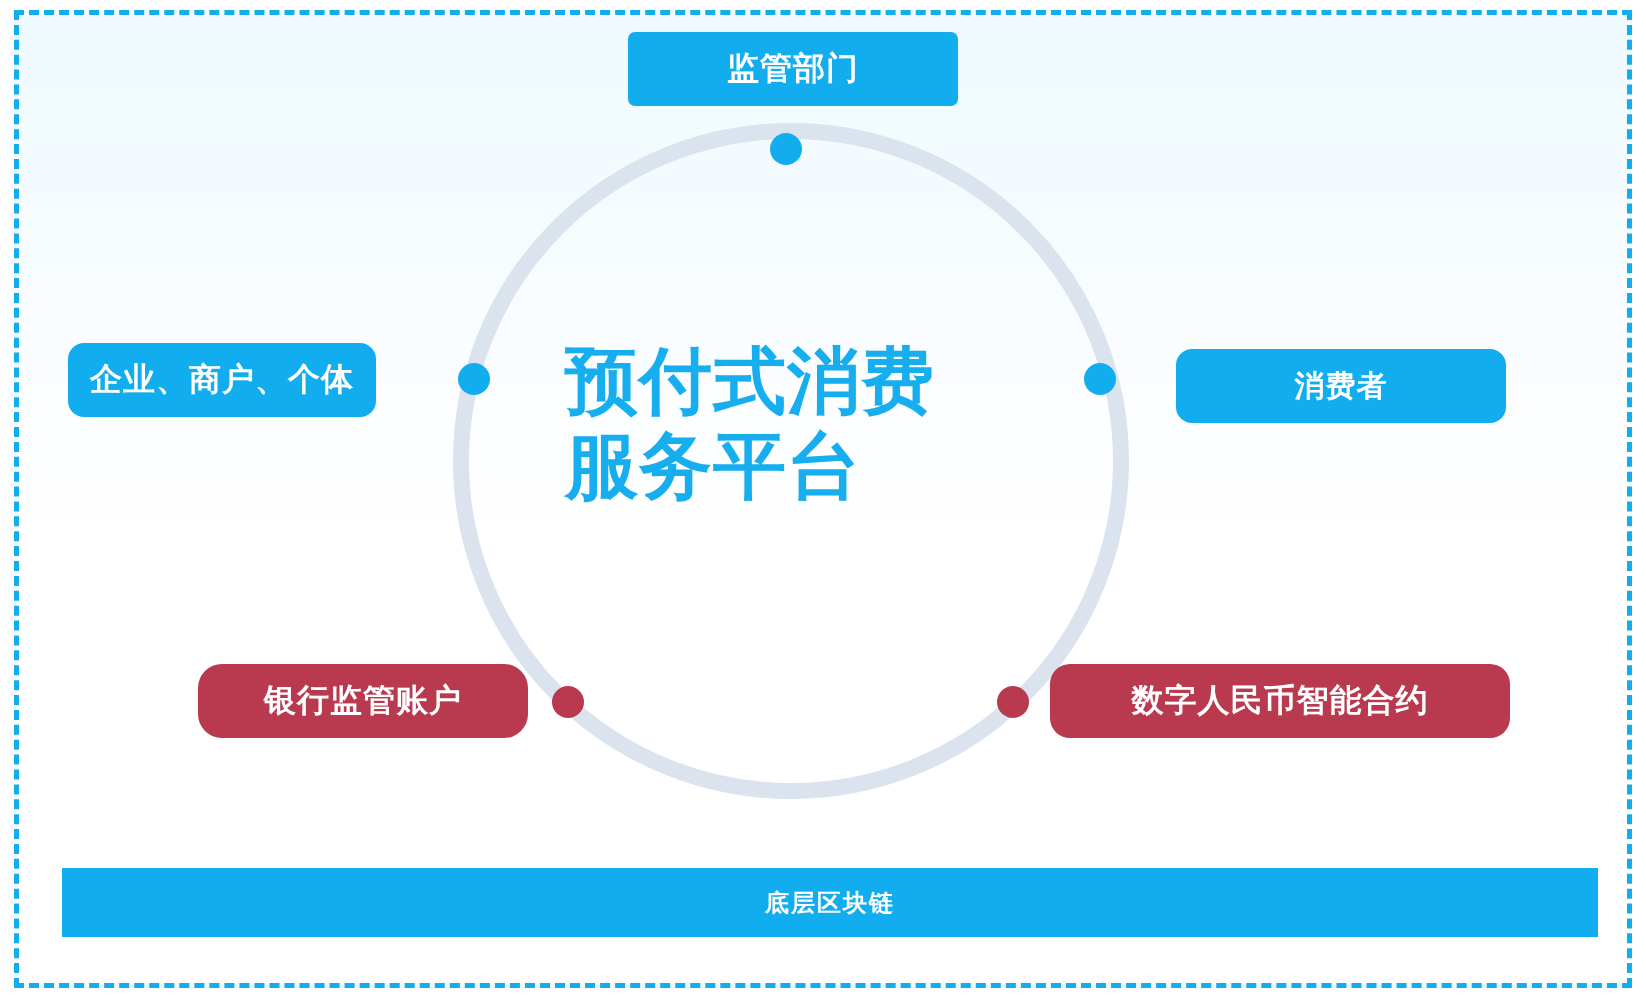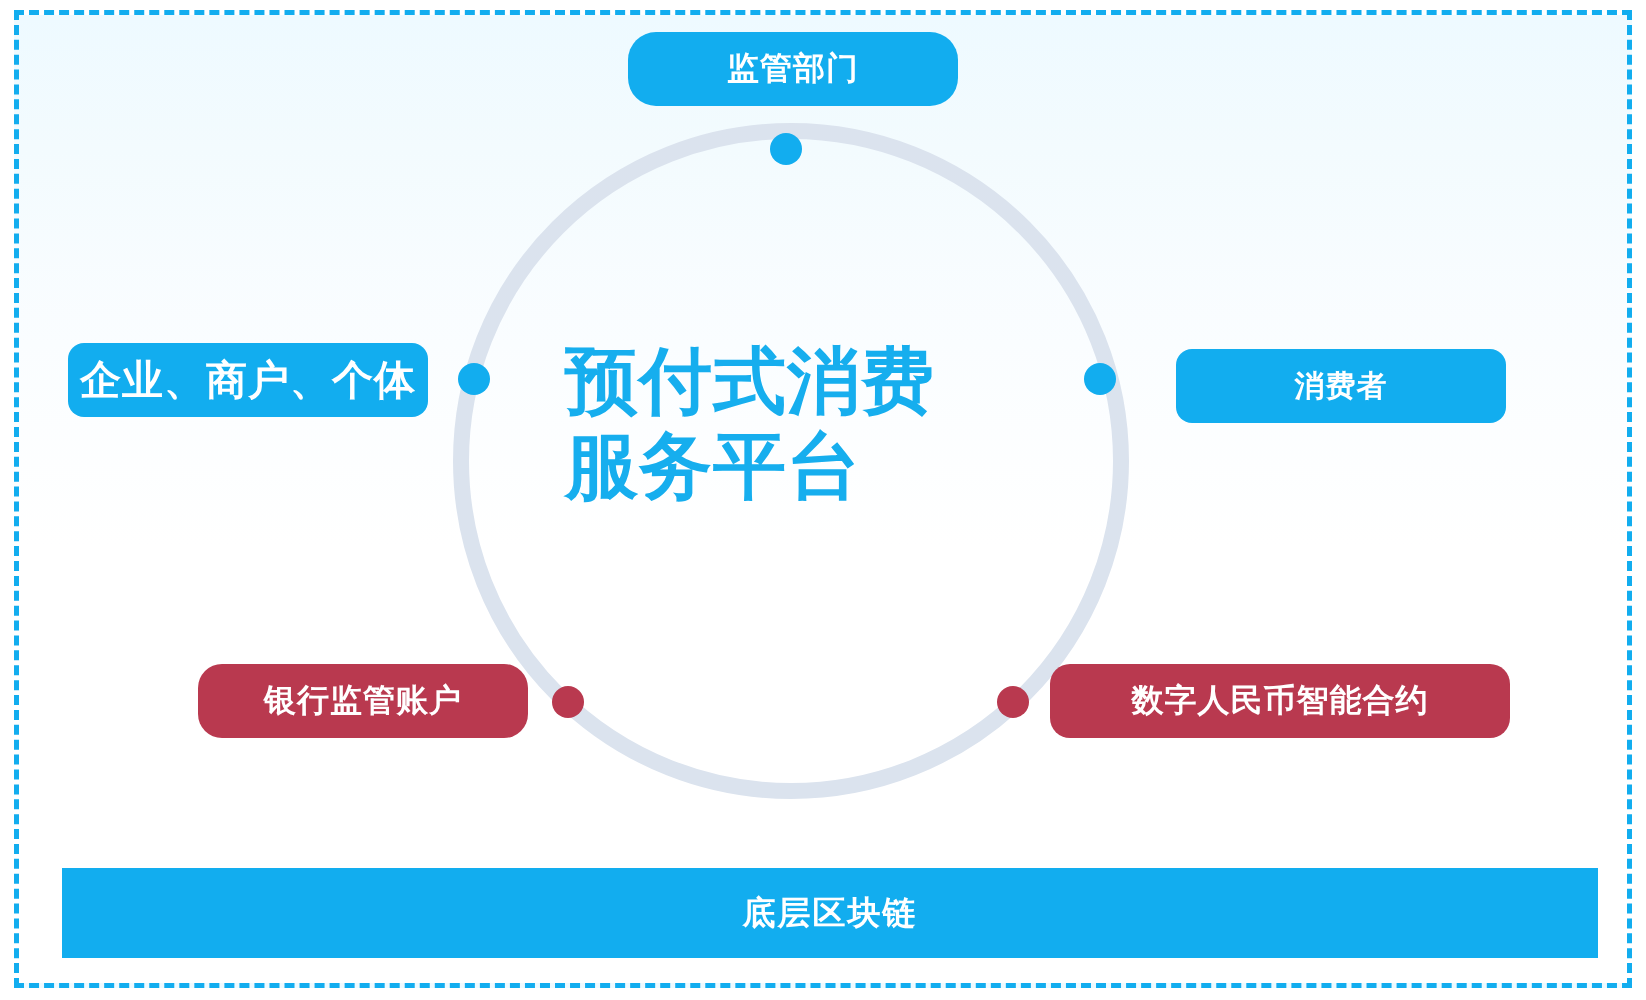--- a/index.html
+++ b/index.html
@@ -71,28 +71,28 @@
     font-weight: 700;
     letter-spacing: 1px;
     white-space: nowrap;
   }
   .pill-blue  { background: #12ADEF; }
   .pill-red   { background: #B9394F; }
 
   #pill-top {
     left: 628px; top: 32px;
     width: 330px; height: 74px;
-    border-radius: 28px;
+    border-radius: 7px;
     font-size: 32px;
   }
   #pill-left {
     left: 68px; top: 343px;
-    width: 360px; height: 74px;
+    width: 308px; height: 74px;
     border-radius: 16px;
-    font-size: 41px;
+    font-size: 32px;
   }
   #pill-right {
     left: 1176px; top: 349px;
     width: 330px; height: 74px;
     border-radius: 16px;
     font-size: 30px;
   }
   #pill-bottom-left {
     left: 198px; top: 664px;
     width: 330px; height: 74px;
@@ -105,27 +105,27 @@
     border-radius: 20px;
     font-size: 32px;
   }
 
   
   #bottom-bar {
     position: absolute;
     left: 62px;
     top: 868px;
     width: 1536px;
-    height: 90px;
+    height: 69px;
     background: #12ADEF;
     display: flex;
     align-items: center;
     justify-content: center;
     color: #ffffff;
-    font-size: 33px;
+    font-size: 24px;
     font-weight: 700;
     letter-spacing: 2px;
   }
 
   
   .node-dot {
     position: absolute;
     border-radius: 50%;
   }
 </style>

